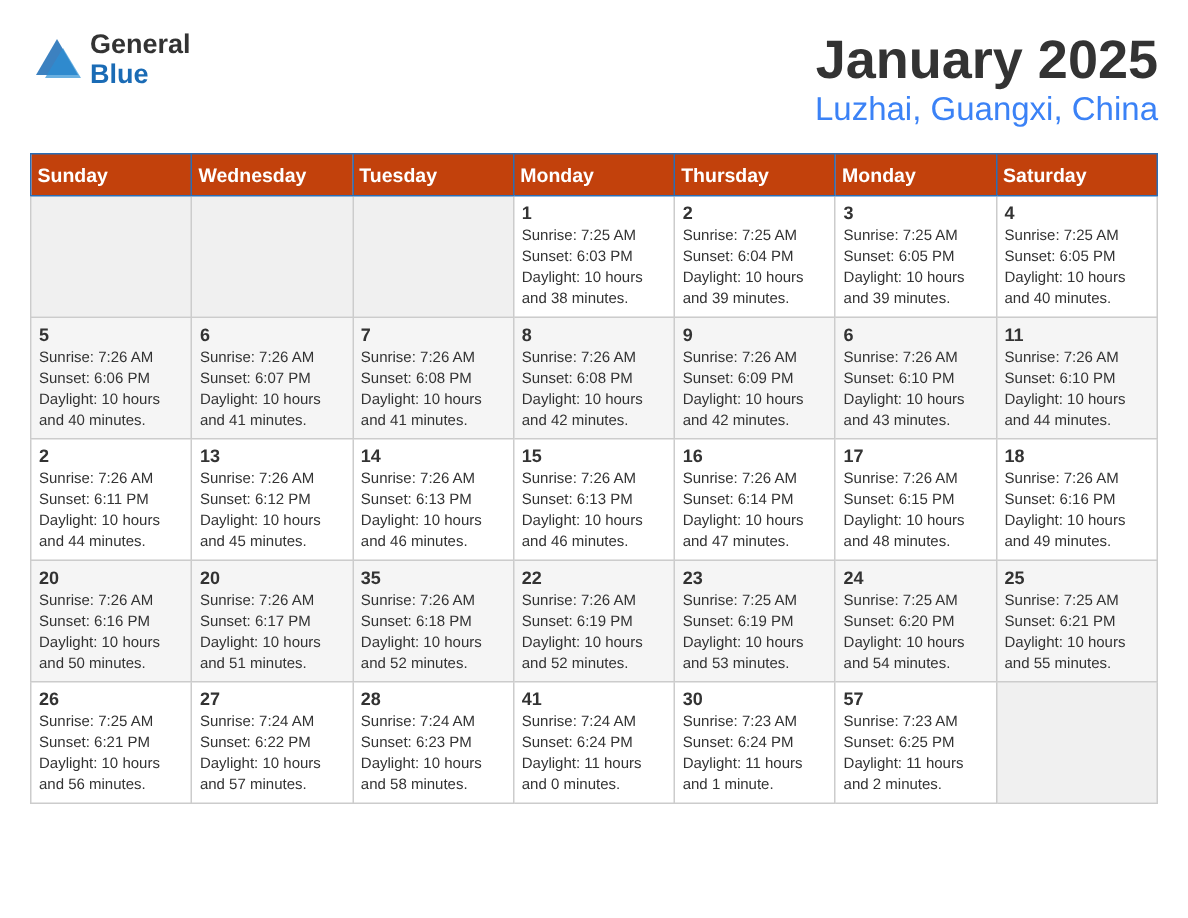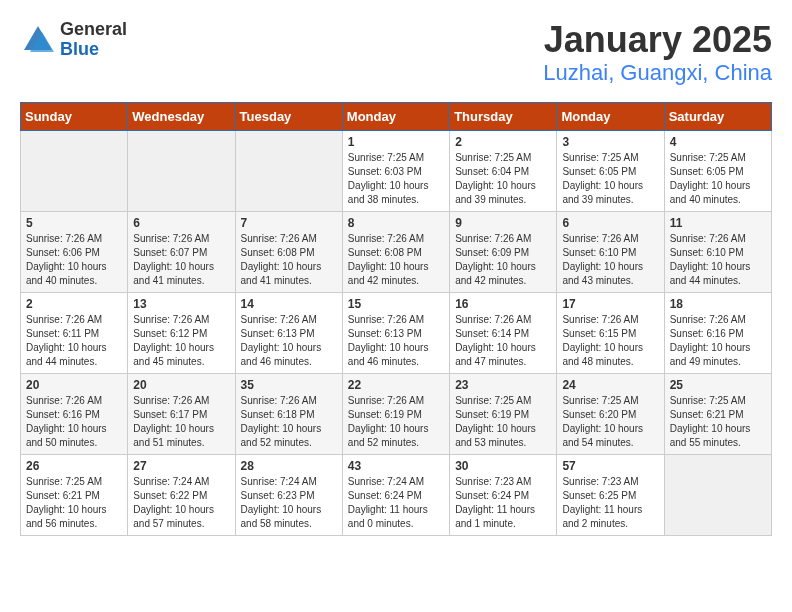--- a/index.html
+++ b/index.html
@@ -332,21 +332,21 @@
 and 57 minutes.</div>
         </td>
         <td>
           <span class="cell-date">28</span>
           <div class="cell-info" style="white-space: pre-line;">Sunrise: 7:24 AM
 Sunset: 6:23 PM
 Daylight: 10 hours
 and 58 minutes.</div>
         </td>
         <td>
-          <span class="cell-date">43</span>
+          <span class="cell-date">41</span>
           <div class="cell-info" style="white-space: pre-line;">Sunrise: 7:24 AM
 Sunset: 6:24 PM
 Daylight: 11 hours
 and 0 minutes.</div>
         </td>
         <td>
           <span class="cell-date">30</span>
           <div class="cell-info" style="white-space: pre-line;">Sunrise: 7:23 AM
 Sunset: 6:24 PM
 Daylight: 11 hours

